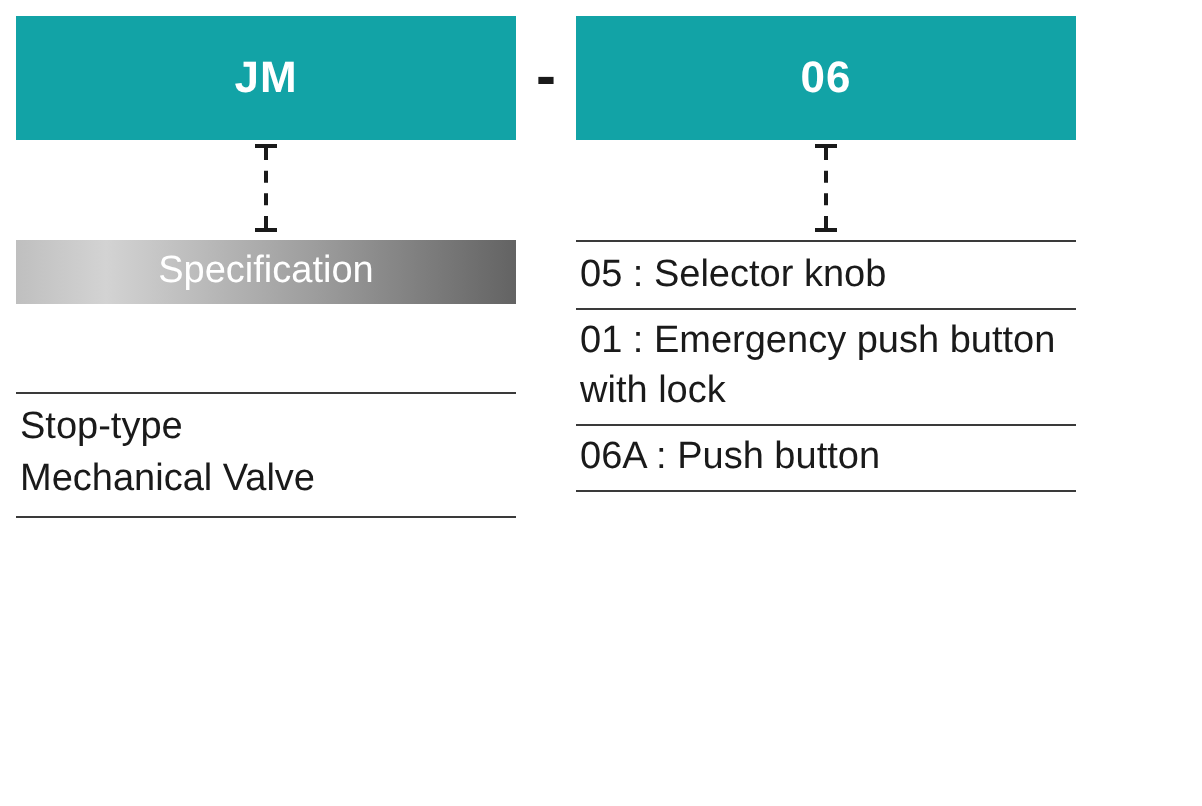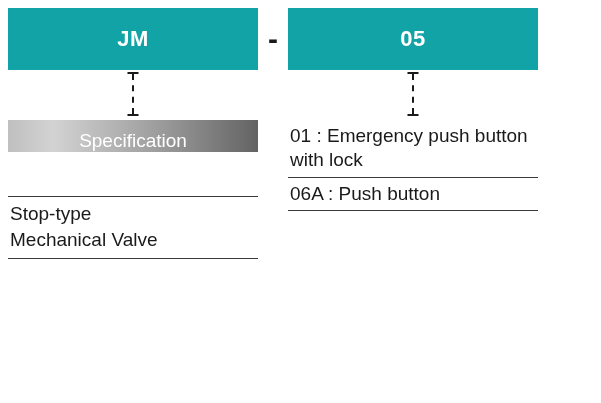--- a/index.html
+++ b/index.html
@@ -81,21 +81,21 @@
     border-top: 2px solid #1a1a1a;
     transform: translateX(-50%);
   }
   .connector .cap-top { top: 2px; }
   .connector .cap-bottom { top: 44px; }
 
   
   .header-bar {
     height: 32px;
     display: flex;
-    align-items: flex-end;
+    align-items: center;
     justify-content: center;
     background: linear-gradient(to right, #bfbfbf 0%, #d3d3d3 18%, #9a9a9a 62%, #636363 100%);
   }
   .header-bar .header-text {
     color: #ffffff;
     font-size: 19px;
   }
 
   
   .items {
@@ -145,26 +145,27 @@
         <span class="spec-line">Stop-type</span>
         <span class="spec-line">Mechanical Valve</span>
       </div>
     </div>
   </div>
 
   <div class="dash">-</div>
 
   <div class="col col-btn">
     <div class="code-box">
-      <span class="code-text">05</span>
+      <span class="code-text">06</span>
     </div>
     <div class="connector">
       <span class="cap-top"></span>
       <span class="vline"></span>
       <span class="cap-bottom"></span>
     </div>
     <div class="items">
+      <div class="item first">05 : Selector knob</div>
       <div class="item">01 : Emergency push button with lock</div>
       <div class="item">06A : Push button</div>
     </div>
   </div>
 
 </div>
 
 </body></html>

